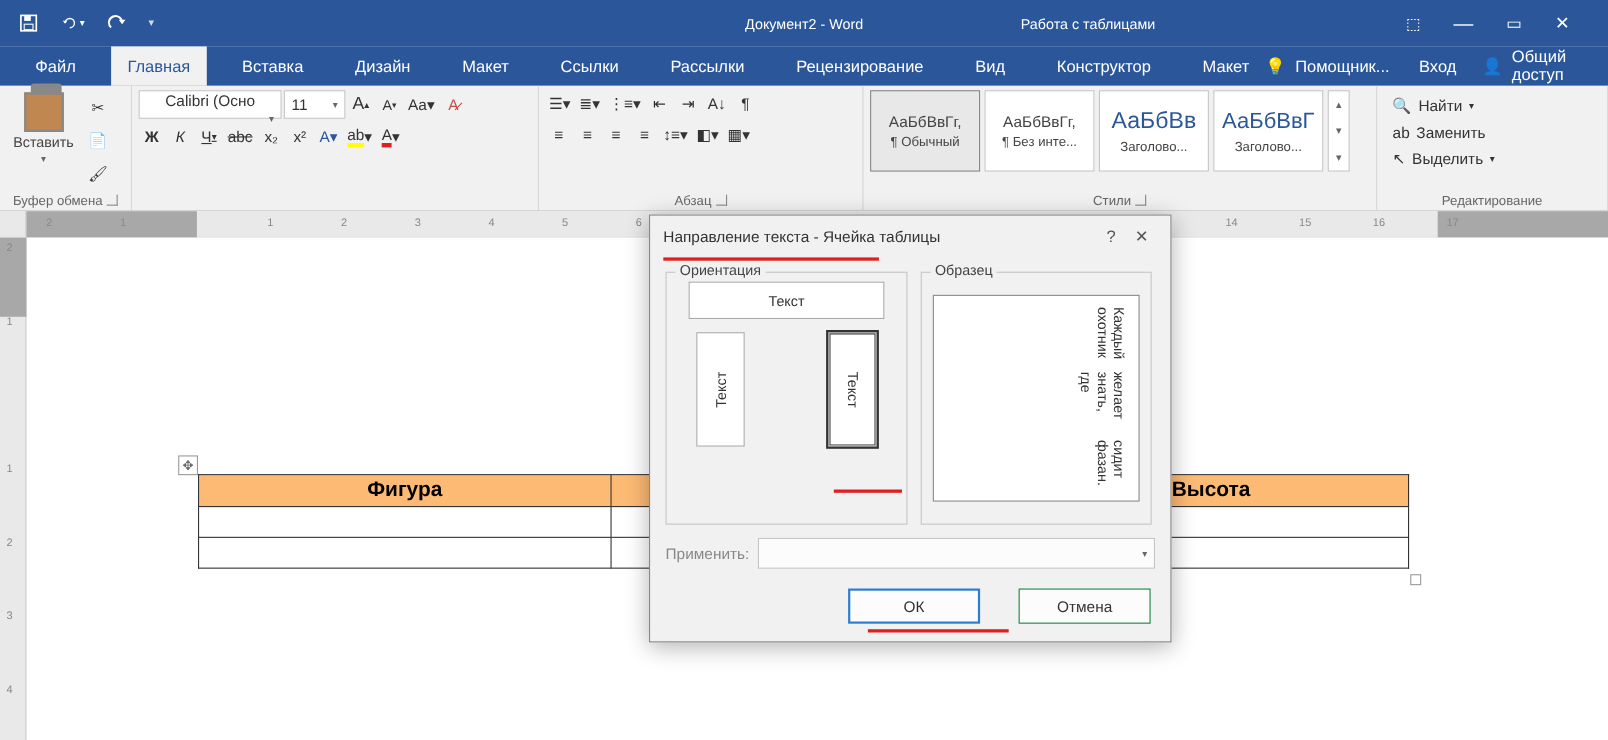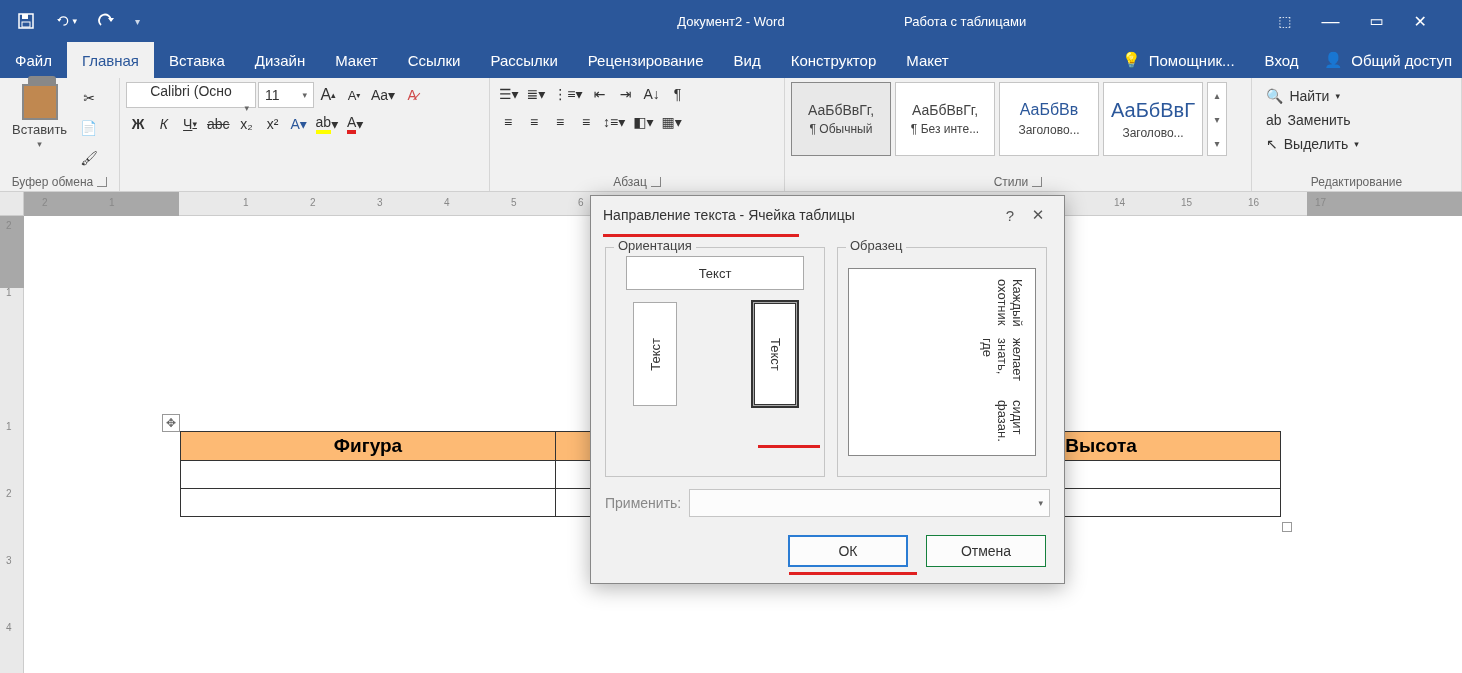--- a/index.html
+++ b/index.html
@@ -8,21 +8,21 @@
   
   .titlebar { height: 42px; background: #2b579a; display: flex; align-items: center; color: #fff; font-size: 13px; position: relative; }
   .titlebar .qat { display: flex; align-items: center; gap: 18px; padding-left: 15px; }
   .titlebar .qat-icon { width: 22px; height: 22px; display: flex; align-items: center; justify-content: center; color: #fff; }
   .titlebar .title-center { position: absolute; left: 50%; transform: translateX(-50%); display: flex; align-items: center; gap: 6px; }
   .titlebar .title-right { position: absolute; right: 200px; }
   .titlebar .win-controls { position: absolute; right: 0; display: flex; gap: 30px; padding-right: 35px; align-items: center; }
 
   
   .ribbon-tabs { height: 36px; background: #2b579a; display: flex; align-items: stretch; color: #fff; font-size: 15px; }
-  .ribbon-tab { padding: 0 15px; display: flex; align-items: center; cursor: pointer; }
+  .ribbon-tab { padding: 0 15px; display: flex; align-items: center; cursor: pointer; margin-left: 17px; }
   .ribbon-tab.active { background: #f1f1f1; color: #2b579a; }
   .ribbon-right-group { display: flex; align-items: center; gap: 8px; padding-right: 10px; color: #fff; }
 
   
   .ribbon-content { height: 114px; background: #f1f1f1; border-bottom: 1px solid #d0d0d0; display: flex; }
   .ribbon-group { border-right: 1px solid #d6d6d6; display: flex; flex-direction: column; justify-content: space-between; padding: 4px 6px 2px 6px; }
   .ribbon-group-label { text-align: center; font-size: 12px; color: #666; padding-top: 2px; display:flex; align-items:center; justify-content:center; gap:4px;}
   .dialog-launcher{width:10px;height:10px;border:1px solid #888;border-top:none;border-left:none;}
   .ribbon-group-body { display: flex; gap: 4px; align-items: flex-start; }
 
@@ -76,21 +76,21 @@
   .orient-box { border: 1px solid #aaa; background: #fff; display: flex; align-items: center; justify-content: center; font-size: 13px; color: #333; cursor: pointer; }
   .orient-box.h { width: 178px; height: 34px; margin-bottom:12px;}
   .orient-box.v { width: 44px; height: 104px; }
   .orient-box.selected { outline: 2px solid #333; box-shadow: 0 0 0 1px #333 inset; }
   .vtext-down { writing-mode: vertical-rl; }
   .vtext-up { writing-mode: vertical-rl; transform: rotate(180deg); }
   .sample-box { width: 188px; height: 188px; border: 1px solid #888; background: #fff; padding: 10px; font-size: 13px; color: #333; writing-mode: vertical-rl; text-orientation: mixed; display: flex; gap: 4px; }
   .apply-row { display: flex; align-items: center; gap: 8px; padding: 6px 14px; }
   .apply-row .dd { flex: 1; height: 28px; background: #fcfcfc; }
   .apply-row label { font-size: 14px; color: #888; }
-  .btn-row { display: flex; justify-content: flex-end; gap: 18px; padding: 12px 18px 16px 18px; }
+  .btn-row { display: flex; justify-content: flex-end; gap: 35px; padding: 12px 18px 16px 18px; }
   .dlg-button { width: 120px; height: 32px; border: 1px solid #15803d; background: #fcfcfc; font-size: 14px; color: #333; display:flex;align-items:center;justify-content:center; }
   .dlg-button.primary { border: 2px solid #2b7cd3; }
 </style>
 </head>
 <body>
 
 <div class="titlebar">
   <div class="qat">
     <div class="qat-icon">
         <svg width="18" height="18" viewBox="0 0 18 18">
@@ -110,21 +110,21 @@
         <svg width="18" height="16" viewBox="0 0 18 16">
           <path d="M4 12 A6 6 0 1 1 14 8" fill="none" stroke="#fff" stroke-width="1.8"></path>
           <path d="M11 5 L14 9 L17 5 Z" fill="#fff"></path>
         </svg>
       </div>
     <span style="font-size:10px;color:#cdd9ea;">▾</span>
   </div>
   <div class="title-center">
     <span>Документ2 - Word</span>
   </div>
-  <div class="title-right" style="left:904px;right:auto;position:absolute;">Работа с таблицами</div>
+  <div class="title-right" style="left:928px;right:auto;position:absolute;">Работа с таблицами</div>
   <div class="win-controls">
     <span style="font-size:14px;">⬚</span>
     <span style="font-size:18px;">—</span>
     <span style="font-size:15px;">▭</span>
     <span style="font-size:16px;">✕</span>
   </div>
 </div>
 
 <div class="ribbon-tabs">
   <div class="ribbon-tab">Файл</div>
@@ -234,21 +234,21 @@
     <div class="styles-gallery">
       <div class="style-box active">
           <span class="sample">АаБбВвГг,</span>
           <span>¶ Обычный</span>
         </div>
       <div class="style-box">
           <span class="sample">АаБбВвГг,</span>
           <span>¶ Без инте...</span>
         </div>
       <div class="style-box">
-          <span class="sample blue" style="font-size:16px;">АаБбВв</span>
+          <span class="sample blue" style="font-size:21px;">АаБбВв</span>
           <span>Заголово...</span>
         </div>
       <div class="style-box">
           <span class="sample blue" style="font-size:20px;">АаБбВвГ</span>
           <span>Заголово...</span>
         </div>
       <div class="gallery-more">
           <span>▴</span>
           <span>▾</span>
           <span>▾</span>

